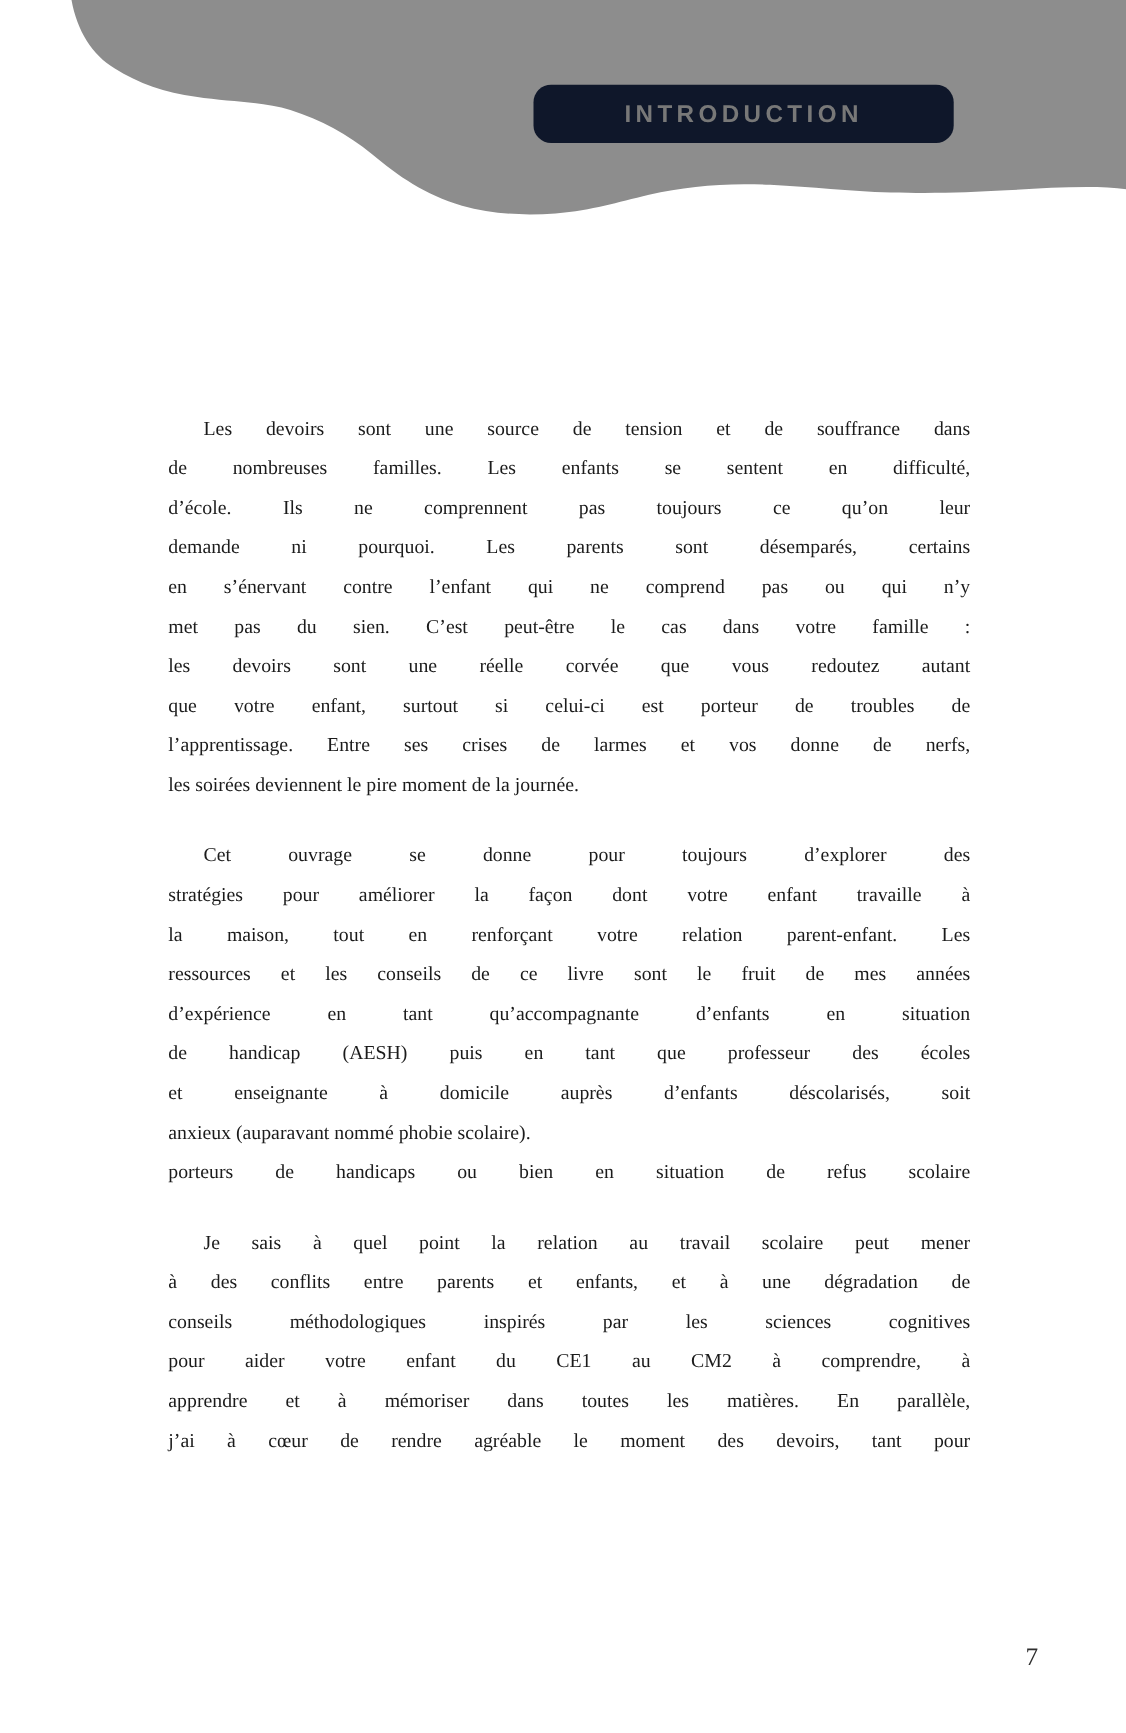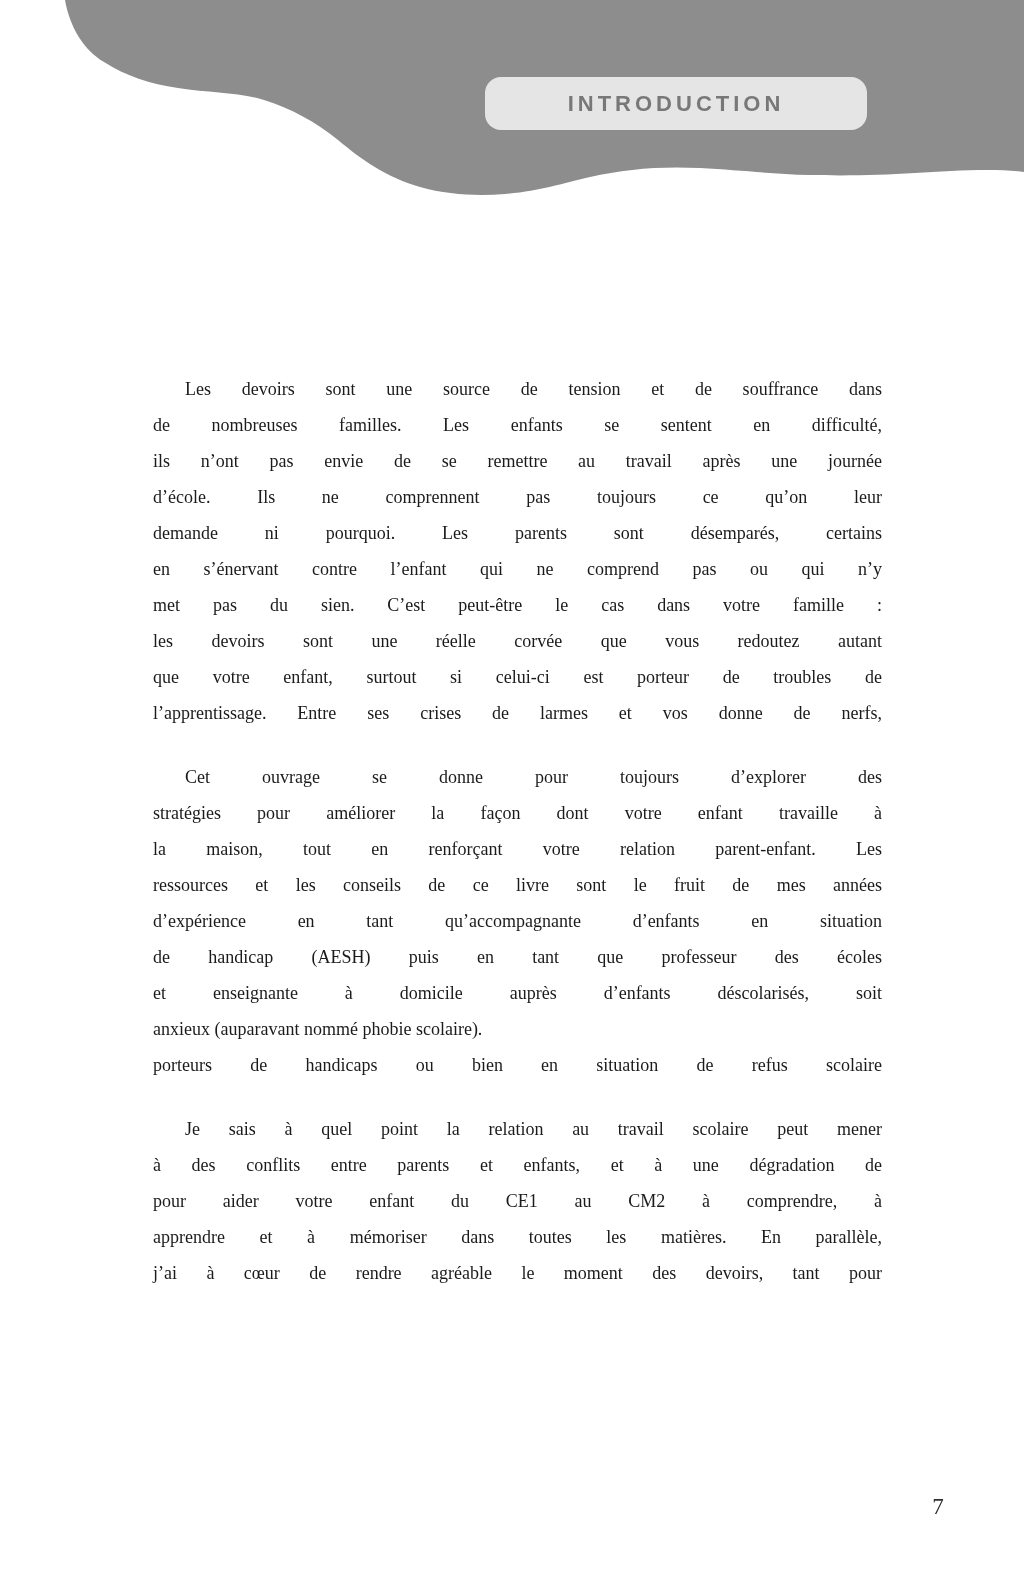--- a/index.html
+++ b/index.html
@@ -10,21 +10,21 @@
     overflow:hidden;
     font-family:"Liberation Serif", serif;
   }
   .blob {
     position:absolute; top:0; left:0;
     width:1024px; height:200px; display:block;
   }
   .chapter-box {
     position:absolute; left:485px; top:77px;
     width:382px; height:53px;
-    background:#e5e5e5; border-radius:16px;
+    background:#0f172a; border-radius:16px;
     display:flex; align-items:center; justify-content:center;
   }
   .chapter-title {
     font-family:"Liberation Sans", sans-serif;
     font-weight:bold; font-size:22px;
     letter-spacing:4px; color:#787878;
   }
   .text-block {
     position:absolute; left:153px; top:371px; width:729px;
     color:#1b1b1b; font-size:18px; line-height:36px;
@@ -63,43 +63,44 @@
   </svg>
 
   <div class="chapter-box">
     <span class="chapter-title">INTRODUCTION</span>
   </div>
 
   <main class="text-block" id="paragraphs">
       <div class="para">
         <div class="line first">Les devoirs sont une source de tension et de souffrance dans</div>
         <div class="line">de nombreuses familles. Les enfants se sentent en difficulté,</div>
-        <div class="line">ils n’ont pas envie de se remettre au travail après une journée</div>
         <div class="line">d’école. Ils ne comprennent pas toujours ce qu’on leur</div>
         <div class="line">demande ni pourquoi. Les parents sont désemparés, certains</div>
         <div class="line">en s’énervant contre l’enfant qui ne comprend pas ou qui n’y</div>
         <div class="line">met pas du sien. C’est peut-être le cas dans votre famille :</div>
         <div class="line">les devoirs sont une réelle corvée que vous redoutez autant</div>
         <div class="line">que votre enfant, surtout si celui-ci est porteur de troubles de</div>
         <div class="line">l’apprentissage. Entre ses crises de larmes et vos donne de nerfs,</div>
+        <div class="line lastleft">les soirées deviennent le pire moment de la journée.</div>
       </div>
       <div class="para">
         <div class="line first">Cet ouvrage se donne pour toujours d’explorer des</div>
         <div class="line">stratégies pour améliorer la façon dont votre enfant travaille à</div>
         <div class="line">la maison, tout en renforçant votre relation parent-enfant. Les</div>
         <div class="line">ressources et les conseils de ce livre sont le fruit de mes années</div>
         <div class="line">d’expérience en tant qu’accompagnante d’enfants en situation</div>
         <div class="line">de handicap (AESH) puis en tant que professeur des écoles</div>
         <div class="line">et enseignante à domicile auprès d’enfants déscolarisés, soit</div>
         <div class="line lastleft">anxieux (auparavant nommé phobie scolaire).</div>
         <div class="line">porteurs de handicaps ou bien en situation de refus scolaire</div>
       </div>
       <div class="para">
         <div class="line first">Je sais à quel point la relation au travail scolaire peut mener</div>
         <div class="line">à des conflits entre parents et enfants, et à une dégradation de</div>
+        <div class="line">conseils méthodologiques inspirés par les sciences cognitives</div>
         <div class="line">pour aider votre enfant du CE1 au CM2 à comprendre, à</div>
         <div class="line">apprendre et à mémoriser dans toutes les matières. En parallèle,</div>
         <div class="line">j’ai à cœur de rendre agréable le moment des devoirs, tant pour</div>
       </div>
     </main>
 
   <div class="page-number">7</div>
 
 </div>
 

